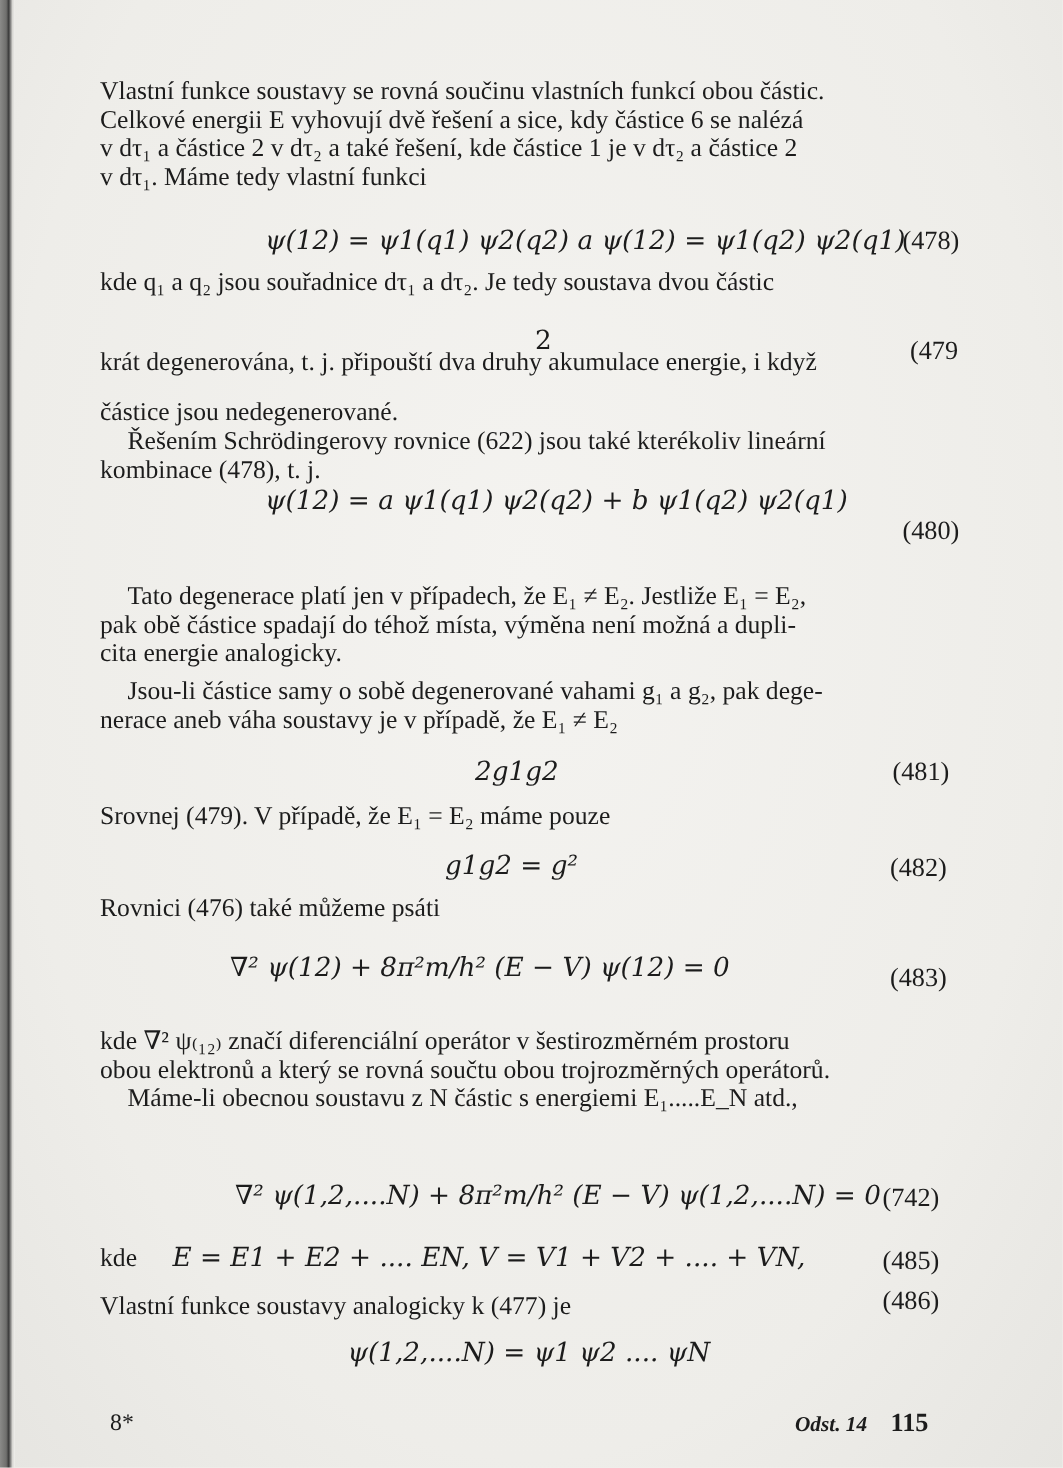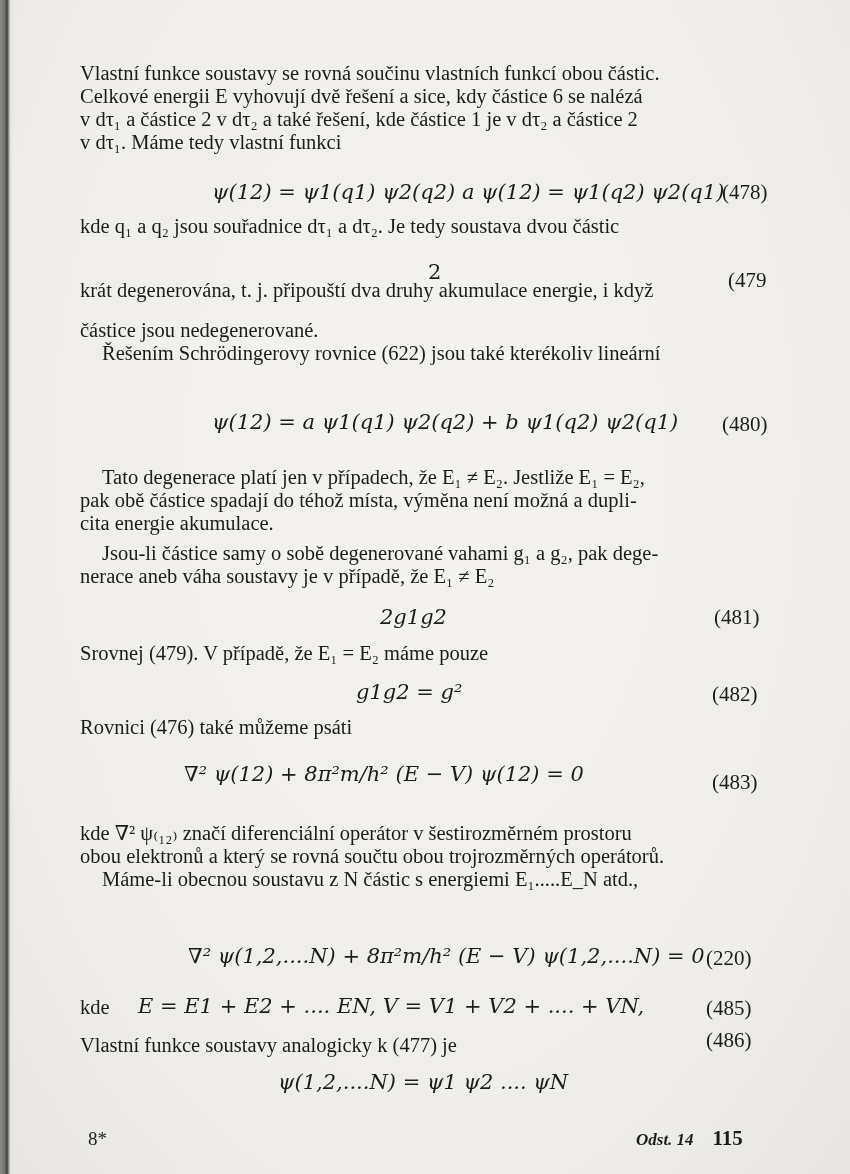--- a/index.html
+++ b/index.html
@@ -53,28 +53,29 @@
 
   <div class="line" style="top:215px">kde q₁ a q₂ jsou souřadnice dτ₁ a dτ₂. Je tedy soustava dvou částic</div>
 
   <div class="eq" style="left:428px; top:260px; font-style:normal">2</div>
   <div class="eqnum" style="left:728px; top:268px">(479</div>
 
   <div class="line" style="top:279px">krát degenerována, t. j. připouští dva druhy akumulace energie, i když</div>
   <div class="line" style="top:319px">částice jsou nedegenerované.</div>
 
   <div class="line indent" style="top:342px">Řešením Schrödingerovy rovnice (622) jsou také kterékoliv lineární</div>
+  <div class="line" style="top:365px">kombinace (478), t. j.</div>
 
-  <div class="eq" style="left:212px; top:410px">ψ(12) = a ψ1(q1) ψ2(q2) + b ψ1(q2) ψ2(q1)</div>
+  <div class="eq" style="left:212px; top:388px">ψ(12) = a ψ1(q1) ψ2(q2) + b ψ1(q2) ψ2(q1)</div>
   <div class="eqnum" style="left:722px; top:412px">(480)</div>
 
 
   <div class="line indent" style="top:466px">Tato degenerace platí jen v případech, že E₁ ≠ E₂. Jestliže E₁ = E₂,</div>
   <div class="line" style="top:489px">pak obě částice spadají do téhož místa, výměna není možná a dupli-</div>
-  <div class="line" style="top:512px">cita energie akumulace.</div>
+  <div class="line" style="top:512px">cita energie analogicky.</div>
 
   <div class="line indent" style="top:542px">Jsou-li částice samy o sobě degenerované vahami g₁ a g₂, pak dege-</div>
   <div class="line" style="top:565px">nerace aneb váha soustavy je v případě, že E₁ ≠ E₂</div>
 
   <div class="eq" style="left:380px; top:605px">2g1g2</div>
   <div class="eqnum" style="left:714px; top:605px">(481)</div>
 
   <div class="line" style="top:642px">Srovnej (479). V případě, že E₁ = E₂ máme pouze</div>
 
   <div class="eq" style="left:356px; top:680px">g1g2 = g²</div>
@@ -84,21 +85,21 @@
 
   <div class="eq" style="left:184px; top:762px">∇² ψ(12) + 8π²m/h² (E − V) ψ(12) = 0</div>
   <div class="eqnum" style="left:712px; top:770px">(483)</div>
 
   <div class="line" style="top:822px">kde ∇² ψ₍₁₂₎ značí diferenciální operátor v šestirozměrném prostoru</div>
   <div class="line" style="top:845px">obou elektronů a který se rovná součtu obou trojrozměrných operátorů.</div>
 
   <div class="line indent" style="top:868px">Máme-li obecnou soustavu z N částic s energiemi E₁.....E_N atd.,</div>
 
   <div class="eq" style="left:188px; top:944px">∇² ψ(1,2,....N) + 8π²m/h² (E − V) ψ(1,2,....N) = 0</div>
-  <div class="eqnum" style="left:706px; top:946px">(220)</div>
+  <div class="eqnum" style="left:706px; top:946px">(742)</div>
 
   <div class="line" style="top:996px; width:auto">kde</div>
   <div class="eq" style="left:138px; top:994px">E = E1 + E2 + .... EN, V = V1 + V2 + .... + VN,</div>
   <div class="eqnum" style="left:706px; top:996px">(485)</div>
 
   <div class="line" style="top:1034px">Vlastní funkce soustavy analogicky k (477) je</div>
 
   <div class="eq" style="left:278px; top:1070px">ψ(1,2,....N) = ψ1 ψ2 .... ψN</div>
   <div class="eqnum" style="left:706px; top:1028px">(486)</div>
 

